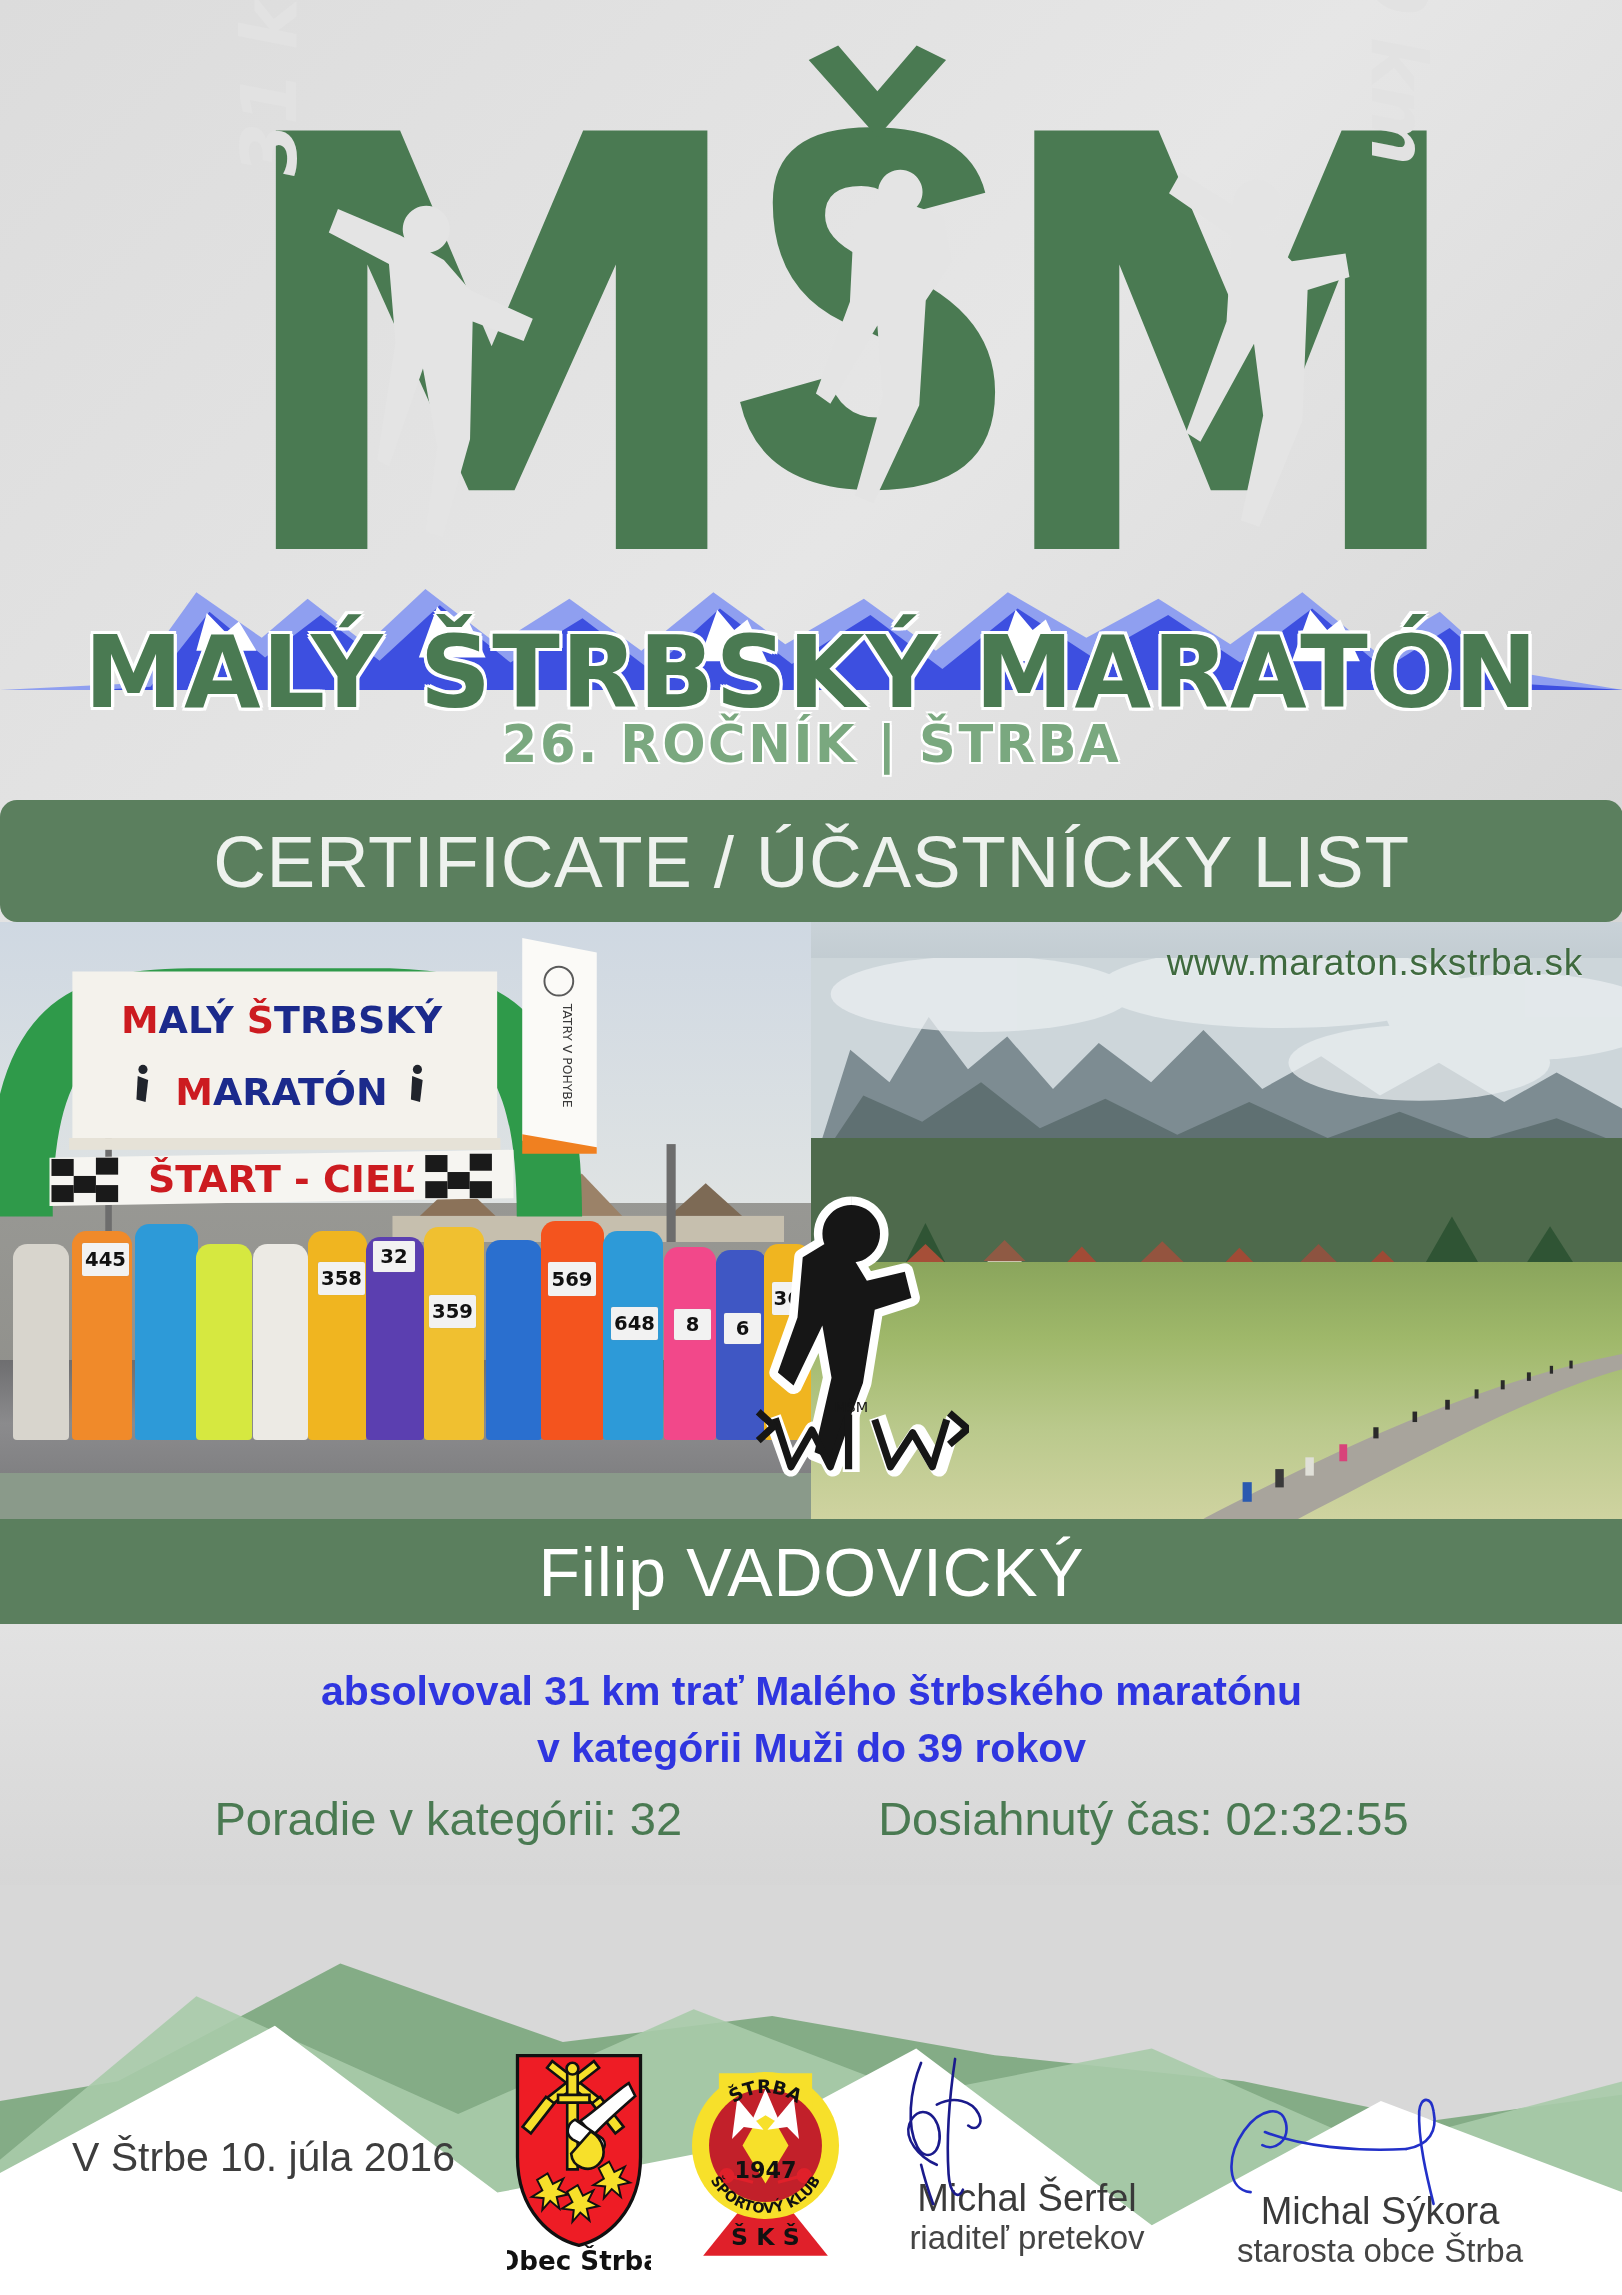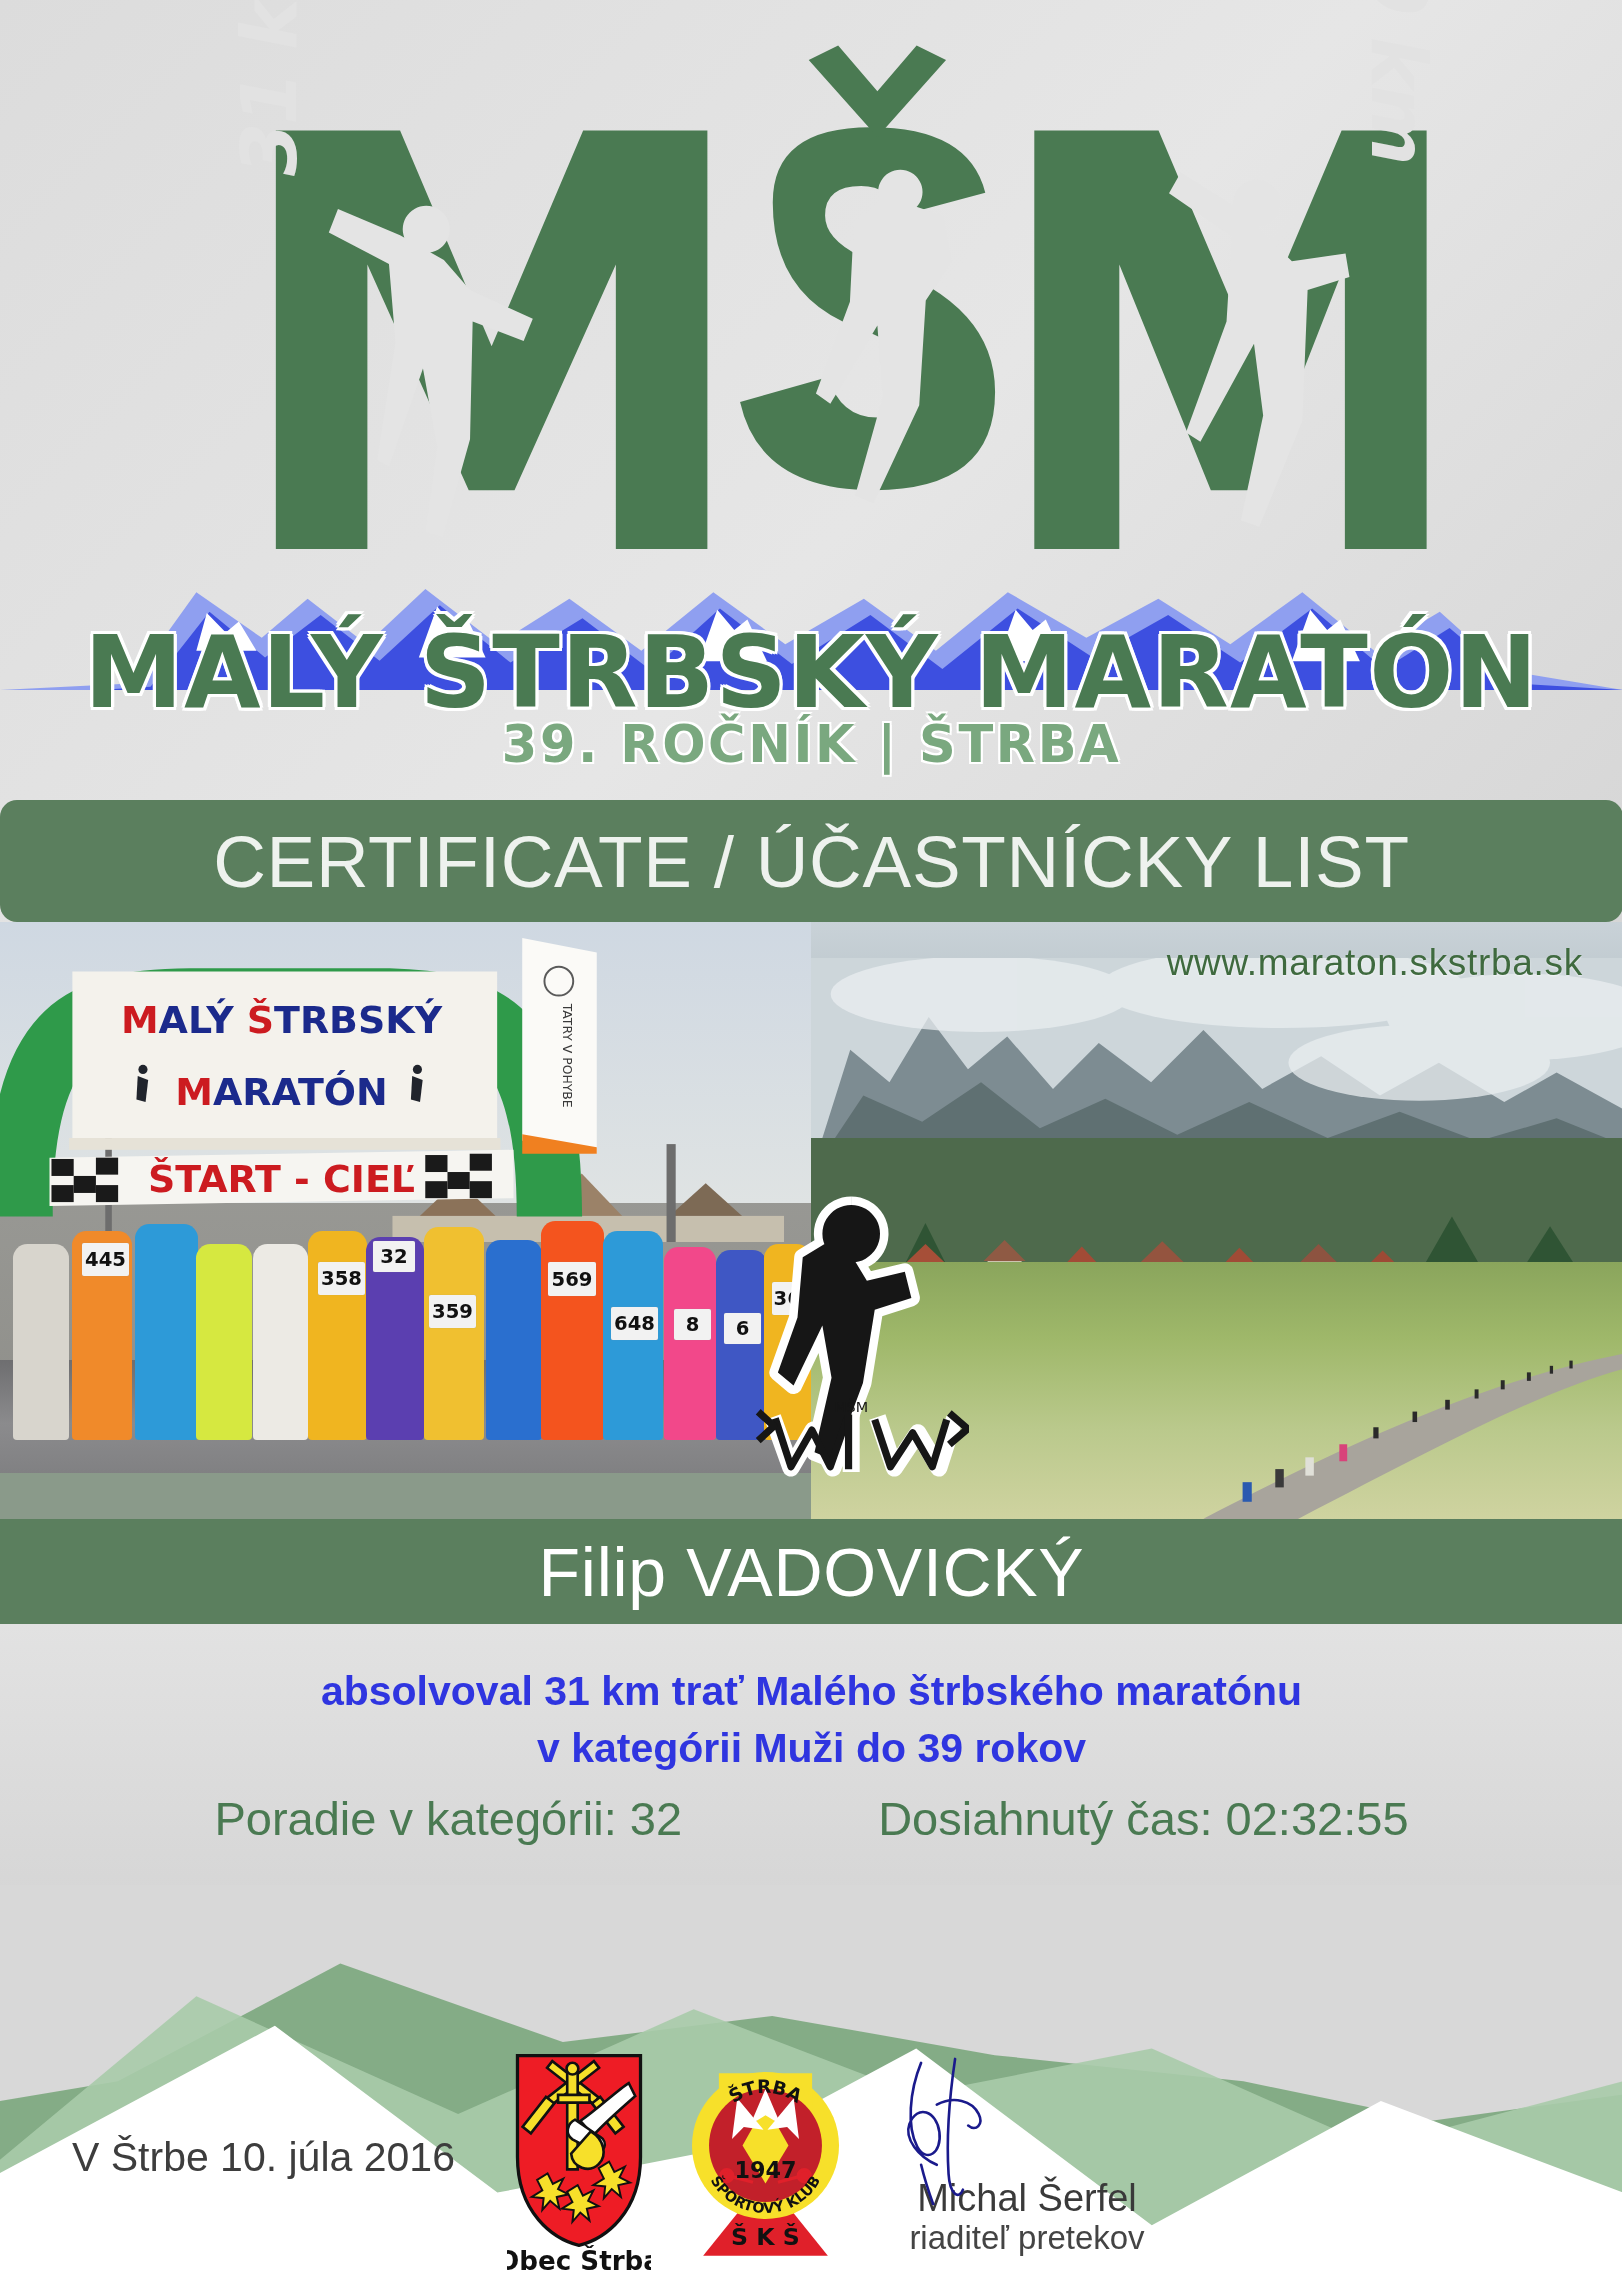--- a/index.html
+++ b/index.html
@@ -156,21 +156,21 @@
         <polygon fill="#3d4fe0" points="230,205 320,90 405,160 490,95 580,165 672,80 780,168 890,100 995,180 1100,85 1210,170 1330,95 1440,178 1555,85 1670,160 1785,95 1895,168 2005,85 2115,178 2215,115 2315,200 2480,210 150,210"></polygon>
         <polygon fill="#ffffff" points="316,92 345,122 365,105 392,150 300,150"></polygon>
         <polygon fill="#ffffff" points="668,82 692,112 712,96 742,160 640,160"></polygon>
         <polygon fill="#ffffff" points="1096,87 1122,118 1142,102 1172,166 1068,166"></polygon>
         <polygon fill="#ffffff" points="1552,87 1578,118 1598,102 1628,166 1524,166"></polygon>
         <polygon fill="#ffffff" points="2002,87 2028,118 2048,102 2078,166 1974,166"></polygon>
       </svg>
     </div>
 
     <div class="title-main">MALÝ ŠTRBSKÝ MARATÓN</div>
-    <div class="title-sub">39. ROČNÍK | ŠTRBA</div>
+    <div class="title-sub">26. ROČNÍK | ŠTRBA</div>
   </div>
 
   <div class="cert-band">
     <span>CERTIFICATE / ÚČASTNÍCKY LIST</span>
   </div>
 
   <div class="photo">
 
     <div class="photo-left">
       <div class="sky"></div>
@@ -433,15 +433,28 @@
             <path d="M170,6 C162,60 156,120 160,182 C162,214 176,222 182,206"></path>
             <path d="M142,76 C168,62 196,70 206,90 C214,106 202,118 190,108"></path>
             <path d="M118,168 C132,226 150,262 162,292"></path>
           </g>
         </svg>
       </div>
       <div class="who">Michal Šerfel</div>
       <div class="role">riaditeľ pretekov</div>
     </div>
 
+    <div class="sig sig2">
+      <div class="ink">
+        <svg viewBox="0 0 560 230" xmlns="http://www.w3.org/2000/svg">
+          <g fill="none" stroke="#2230c8" stroke-width="4" stroke-linecap="round">
+            <path d="M82,190 C46,186 44,136 72,96 C96,62 130,56 136,84 C142,112 118,128 100,118"></path>
+            <path d="M104,98 C160,120 240,128 320,124"></path>
+            <path d="M320,124 C356,118 368,96 362,66 C358,42 342,44 340,66 C338,110 352,168 362,208"></path>
+          </g>
+        </svg>
+      </div>
+      <div class="who">Michal Sýkora</div>
+      <div class="role">starosta obce Štrba</div>
+    </div>
   </div>
 </div>
 
 
 </body></html>

